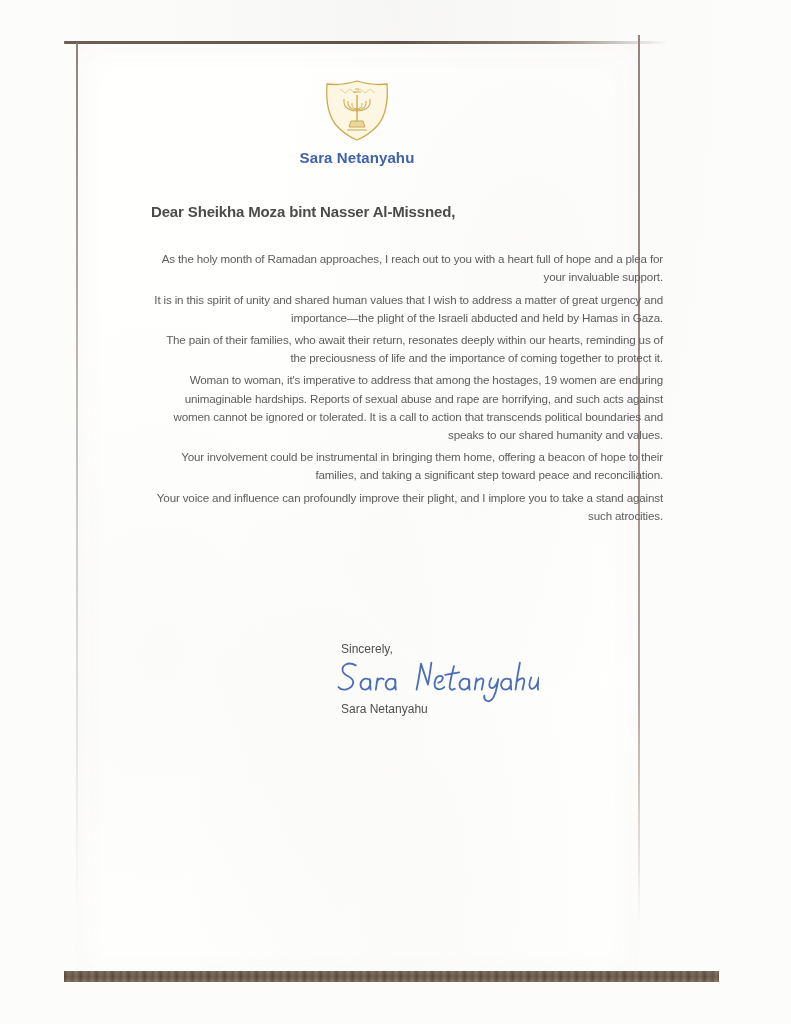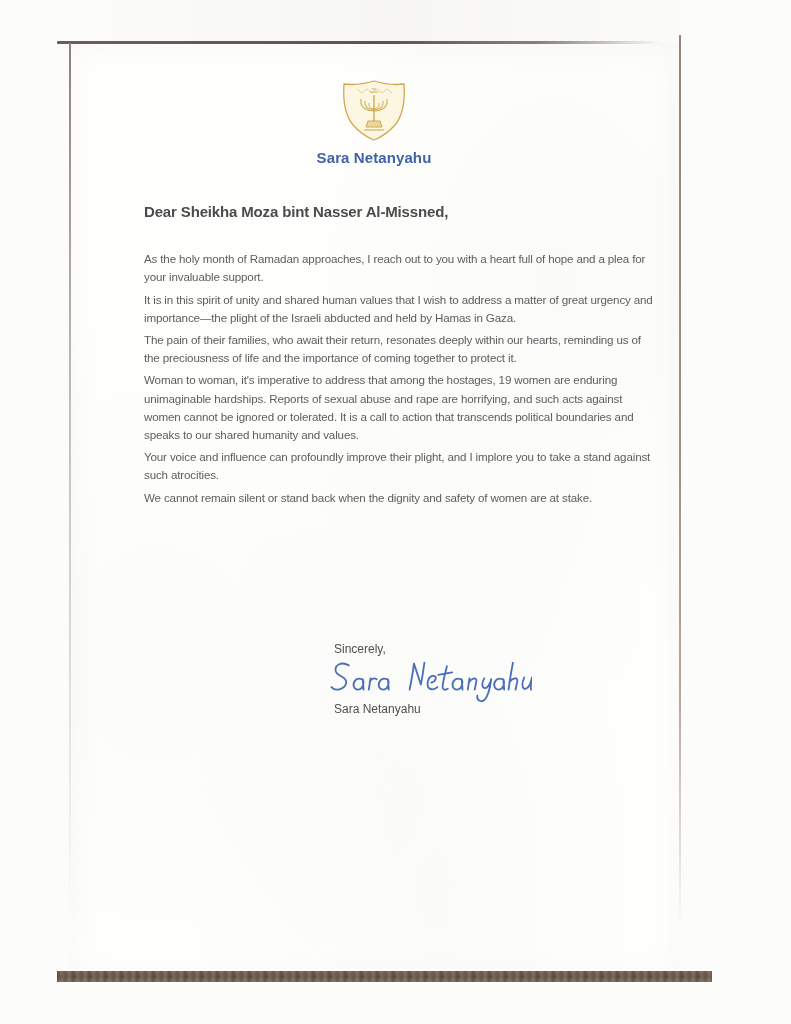--- a/index.html
+++ b/index.html
@@ -13,31 +13,30 @@
     width: 791px;
     height: 1024px;
     background:
       radial-gradient(ellipse at 50% 0%, rgba(120,110,100,0.04), transparent 60%),
       #fcfcfb;
     overflow: hidden;
   }
   
   .scan-page {
     position: absolute;
-    left: 69px;
+    left: 76px;
     top: 43px;
     width: 562px;
     height: 939px;
     background:
       radial-gradient(ellipse at 80% 25%, rgba(90,80,70,0.025), transparent 45%),
       radial-gradient(ellipse at 15% 65%, rgba(90,80,70,0.02), transparent 45%),
       radial-gradient(ellipse at 60% 90%, rgba(90,80,70,0.025), transparent 50%),
       #fffffe;
     box-shadow: inset 0 0 35px rgba(110,95,85,0.05);
-    padding-left: 48px;
   }
   .page-top-edge {
     position: absolute;
     left: -12px;
     top: -2px;
     width: 604px;
     height: 2.5px;
     background: linear-gradient(90deg, #6d5f55 0%, #5f544b 55%, #8d8077 80%, rgba(141,128,119,0) 100%);
     border-radius: 1px;
   }
@@ -102,20 +101,21 @@
     line-height: 18.2px;
   }
   .recipient {
     font-weight: bold;
     color: #4b4b4b;
     font-size: 15px;
     margin: 0 0 29px 0;
   }
   .letter-body p.para {
     margin: 0 0 4px 0;
+    text-align: right;
   }
   
   .closing {
     position: absolute;
     left: 263px;
     top: 599px;
     color: #4f4f4f;
     font-size: 12px;
   }
   .sincerely { margin: 0 0 2px 2px; }
@@ -147,22 +147,22 @@
       </svg>
       <div class="sender-name">Sara Netanyahu</div>
     </div>
 
     <div class="letter-body">
       <p class="recipient">Dear Sheikha Moza bint Nasser Al-Missned,</p>
       <p class="para">As the holy month of Ramadan approaches, I reach out to you with a heart full of hope and a plea for your invaluable support.</p>
       <p class="para">It is in this spirit of unity and shared human values that I wish to address a matter of great urgency and importance—the plight of the Israeli abducted and held by Hamas in Gaza.</p>
       <p class="para">The pain of their families, who await their return, resonates deeply within our hearts, reminding us of the preciousness of life and the importance of coming together to protect it.</p>
       <p class="para">Woman to woman, it's imperative to address that among the hostages, 19 women are enduring unimaginable hardships. Reports of sexual abuse and rape are horrifying, and such acts against women cannot be ignored or tolerated. It is a call to action that transcends political boundaries and speaks to our shared humanity and values.</p>
+      <p class="para">Your involvement could be instrumental in bringing them home, offering a beacon of hope to their families, and taking a significant step toward peace and reconciliation.</p>
       <p class="para">Your voice and influence can profoundly improve their plight, and I implore you to take a stand against such atrocities.</p>
-      <p class="para">We cannot remain silent or stand back when the dignity and safety of women are at stake.</p>
     </div>
 
     <div class="closing">
       <p class="sincerely">Sincerely,</p>
       <svg class="signature-svg" width="204" height="46" viewBox="0 0 235 52" fill="none" stroke="#4a6fb8" stroke-width="2.1" stroke-linecap="round" stroke-linejoin="round">
 
         <path d="M24,8 C15,3 7,8 9,15 C11,21 22,21 21,28 C20,35 9,39 4,33"></path>
         <path d="M39,24 C32,21 28,28 30,33 C32,37 38,37 40,32 C41,29 41,26 40,24 L41,36"></path>
         <path d="M49,23 L47,36 M48,27 C50,23 54,22 56,24"></path>
         <path d="M68,24 C61,21 57,28 59,33 C61,37 67,37 69,32 C70,29 70,26 69,24 L70,36"></path>

